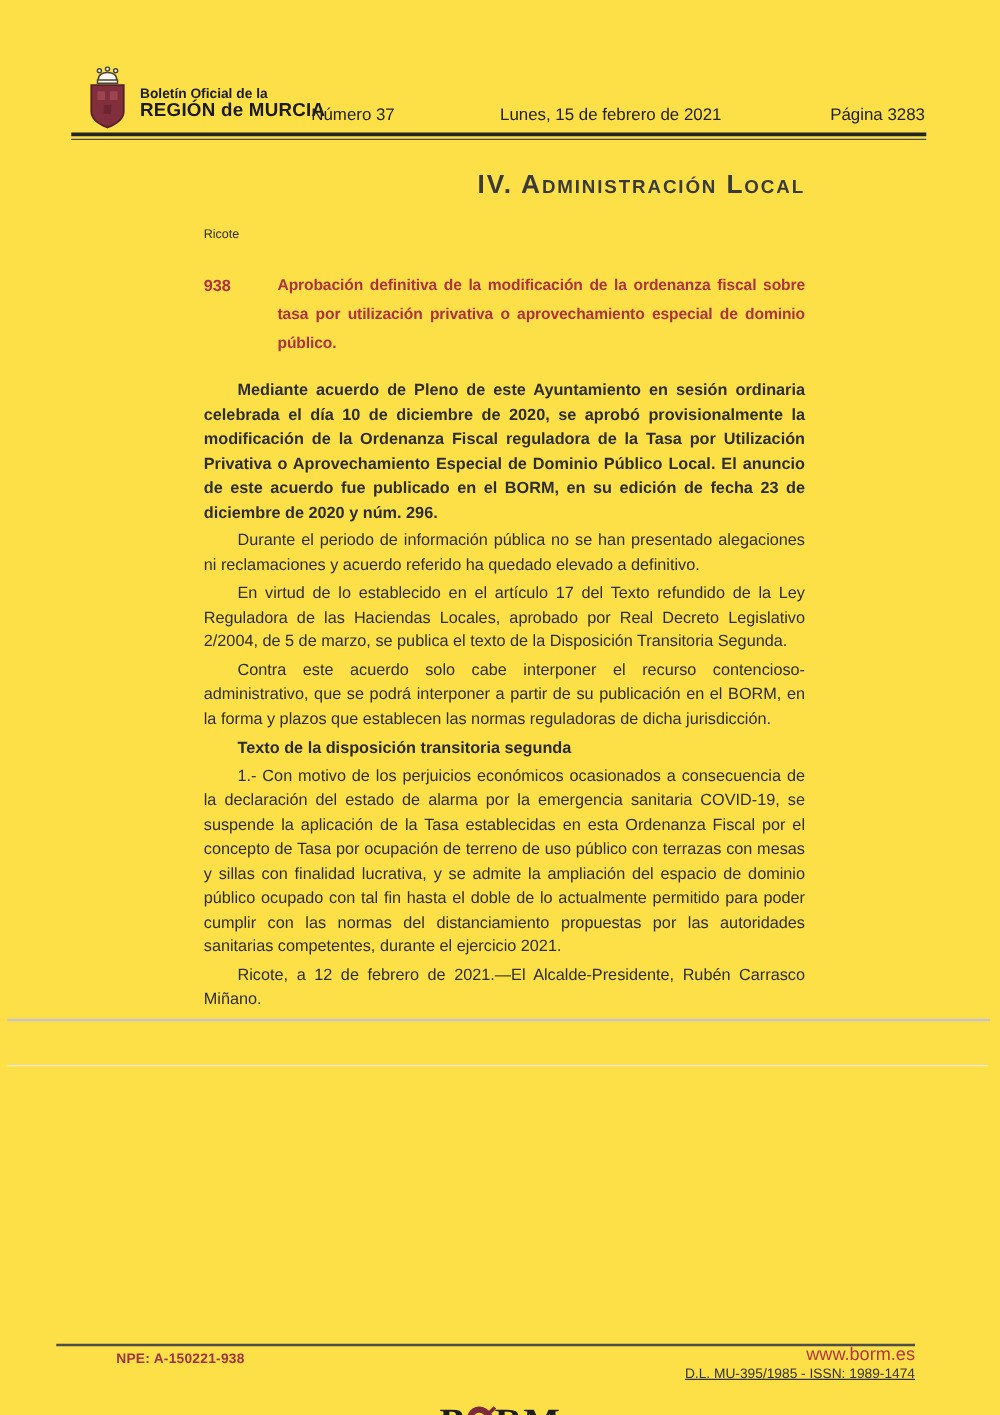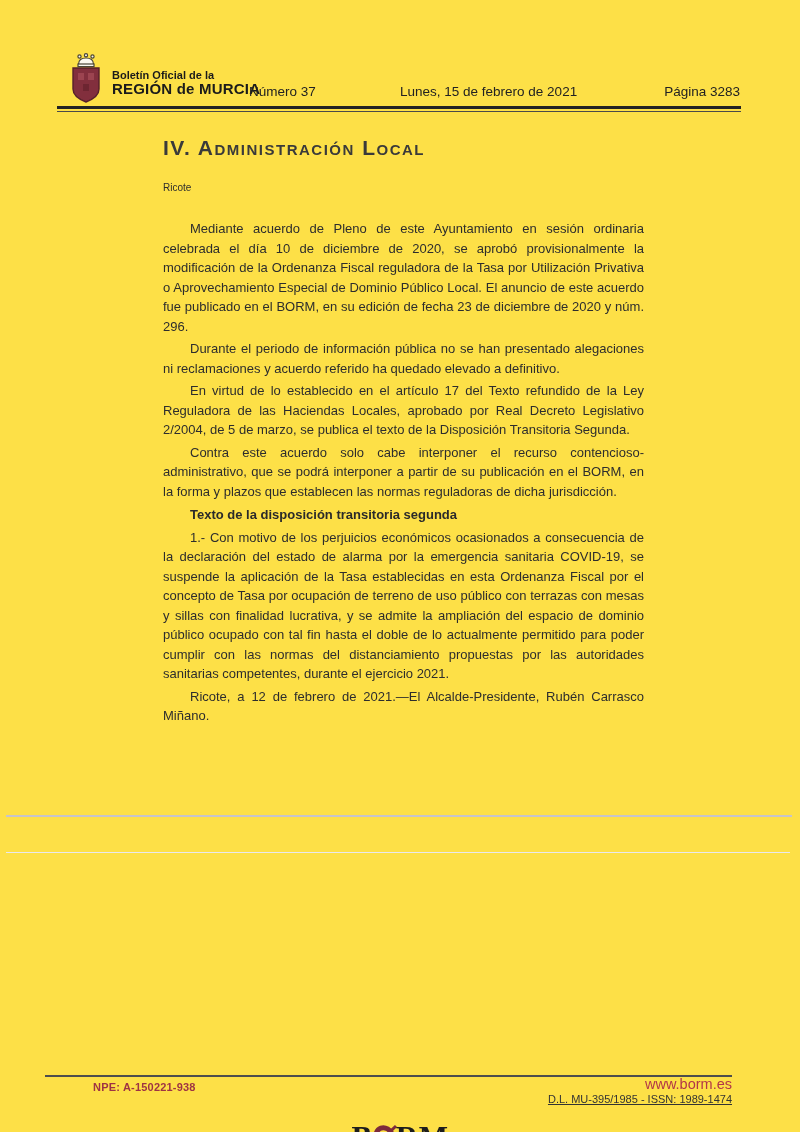--- a/index.html
+++ b/index.html
@@ -23,40 +23,40 @@
   .hdr-brand .b2 { font-size: 15px; display: block; letter-spacing: 0.2px; }
   .hdr-issue  { position: absolute; left: 249px; top: 84px; font-size: 13.5px; color: #222; }
   .hdr-date   { position: absolute; left: 400px; top: 84px; width: 200px; font-size: 13.5px; color: #222; }
   .hdr-page   { position: absolute; right: 60px; top: 84px; font-size: 13.5px; color: #222; }
   .hdr-rule-a { position: absolute; left: 57px; right: 59px; top: 106px; height: 2.5px; background: #232323; }
   .hdr-rule-b { position: absolute; left: 57px; right: 59px; top: 111px; height: 1px; background: #4a4a4a; }
 
   
   .column { position: absolute; left: 163px; top: 0; width: 481px; }
   .section-title {
-    margin: 136px 0 0 0; text-align: left;
+    margin: 136px 0 0 0; text-align: right;
     font-size: 21px; font-weight: bold; color: #3a3a3a;
     font-variant: small-caps; letter-spacing: 1.5px;
   }
   .municipality { margin-top: 22px; font-size: 10px; color: #2d2d2d; }
   .announcement { margin-top: 24px; display: flex; }
   .announcement .num {
     flex: 0 0 59px; font-size: 13px; font-weight: bold; color: var(--accent, #ac3340);
     line-height: 23px;
   }
   .announcement .ttl {
     margin: 0; flex: 1; font-size: 12.5px; font-weight: bold;
     color: var(--accent, #ac3340); line-height: 23px; text-align: justify;
     letter-spacing: -0.1px;
   }
   .body-text p {
     margin: 3px 0 0 0; font-size: 13px; line-height: 19.5px;
     text-align: justify; text-indent: 27px; color: #2d2d2d;
   }
-  .body-text p:first-of-type { margin-top: 26px; }
+  .body-text p:first-of-type { margin-top: 16px; font-weight: bold; }
   .subheading {
     margin: 4px 0 0 27px; font-size: 13px; font-weight: bold;
     color: #2a2a2a; line-height: 19.5px;
   }
 
   
   .artifact-1 { position: absolute; left: 6px; right: 8px; top: 815px; height: 2px; background: #c6c4ca; }
   .artifact-2 { position: absolute; left: 6px; right: 10px; top: 852px; height: 1px; background: #e9e9ef; }
 
   
@@ -102,20 +102,24 @@
     <span class="hdr-date">Lunes, 15 de febrero de 2021</span>
     <span class="hdr-page">Página 3283</span>
     <div class="hdr-rule-a"></div>
     <div class="hdr-rule-b"></div>
   </div>
 
   <main class="column">
     <h1 class="section-title">IV. Administración Local</h1>
     <div class="municipality">Ricote</div>
 
+    <div class="announcement">
+      <span class="num">938</span>
+      <h2 class="ttl">Aprobación definitiva de la modificación de la ordenanza fiscal sobre tasa por utilización privativa o aprovechamiento especial de dominio público.</h2>
+    </div>
 
     <div class="body-text">
       <p>Mediante acuerdo de Pleno de este Ayuntamiento en sesión ordinaria celebrada el día 10 de diciembre de 2020, se aprobó provisionalmente la modificación de la Ordenanza Fiscal reguladora de la Tasa por Utilización Privativa o Aprovechamiento Especial de Dominio Público Local. El anuncio de este acuerdo fue publicado en el BORM, en su edición de fecha 23 de diciembre de 2020 y núm. 296.</p>
       <p>Durante el periodo de información pública no se han presentado alegaciones ni reclamaciones y acuerdo referido ha quedado elevado a definitivo.</p>
       <p>En virtud de lo establecido en el artículo 17 del Texto refundido de la Ley Reguladora de las Haciendas Locales, aprobado por Real Decreto Legislativo 2/2004, de 5 de marzo, se publica el texto de la Disposición Transitoria Segunda.</p>
       <p>Contra este acuerdo solo cabe interponer el recurso contencioso-administrativo, que se podrá interponer a partir de su publicación en el BORM, en la forma y plazos que establecen las normas reguladoras de dicha jurisdicción.</p>
       <h3 class="subheading">Texto de la disposición transitoria segunda</h3>
       <p>1.- Con motivo de los perjuicios económicos ocasionados a consecuencia de la declaración del estado de alarma por la emergencia sanitaria COVID-19, se suspende la aplicación de la Tasa establecidas en esta Ordenanza Fiscal por el concepto de Tasa por ocupación de terreno de uso público con terrazas con mesas y sillas con finalidad lucrativa, y se admite la ampliación del espacio de dominio público ocupado con tal fin hasta el doble de lo actualmente permitido para poder cumplir con las normas del distanciamiento propuestas por las autoridades sanitarias competentes, durante el ejercicio 2021.</p>
       <p>Ricote, a 12 de febrero de 2021.—El Alcalde-Presidente, Rubén Carrasco Miñano.</p>
     </div>

